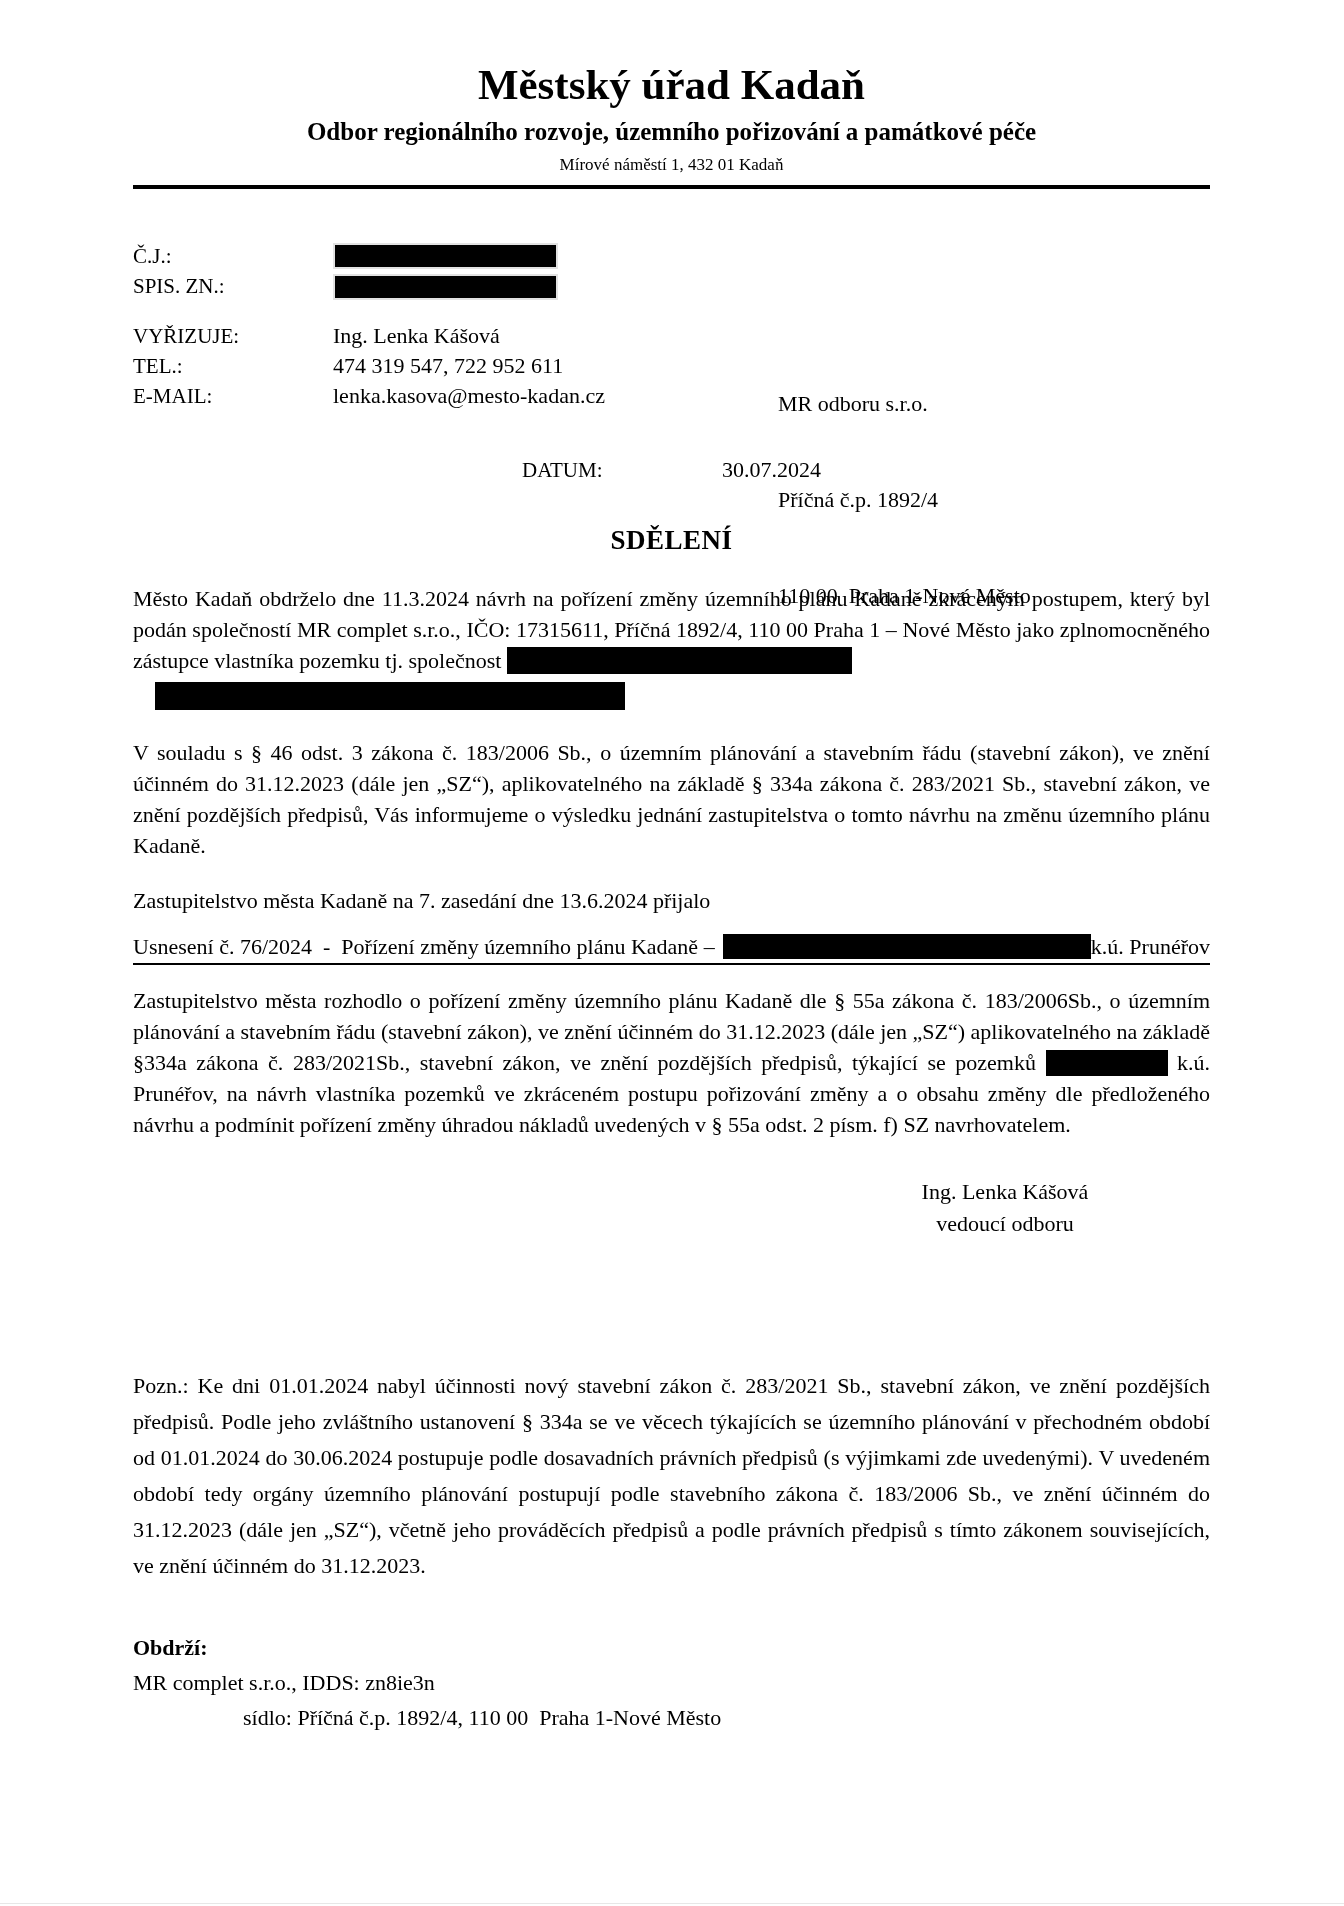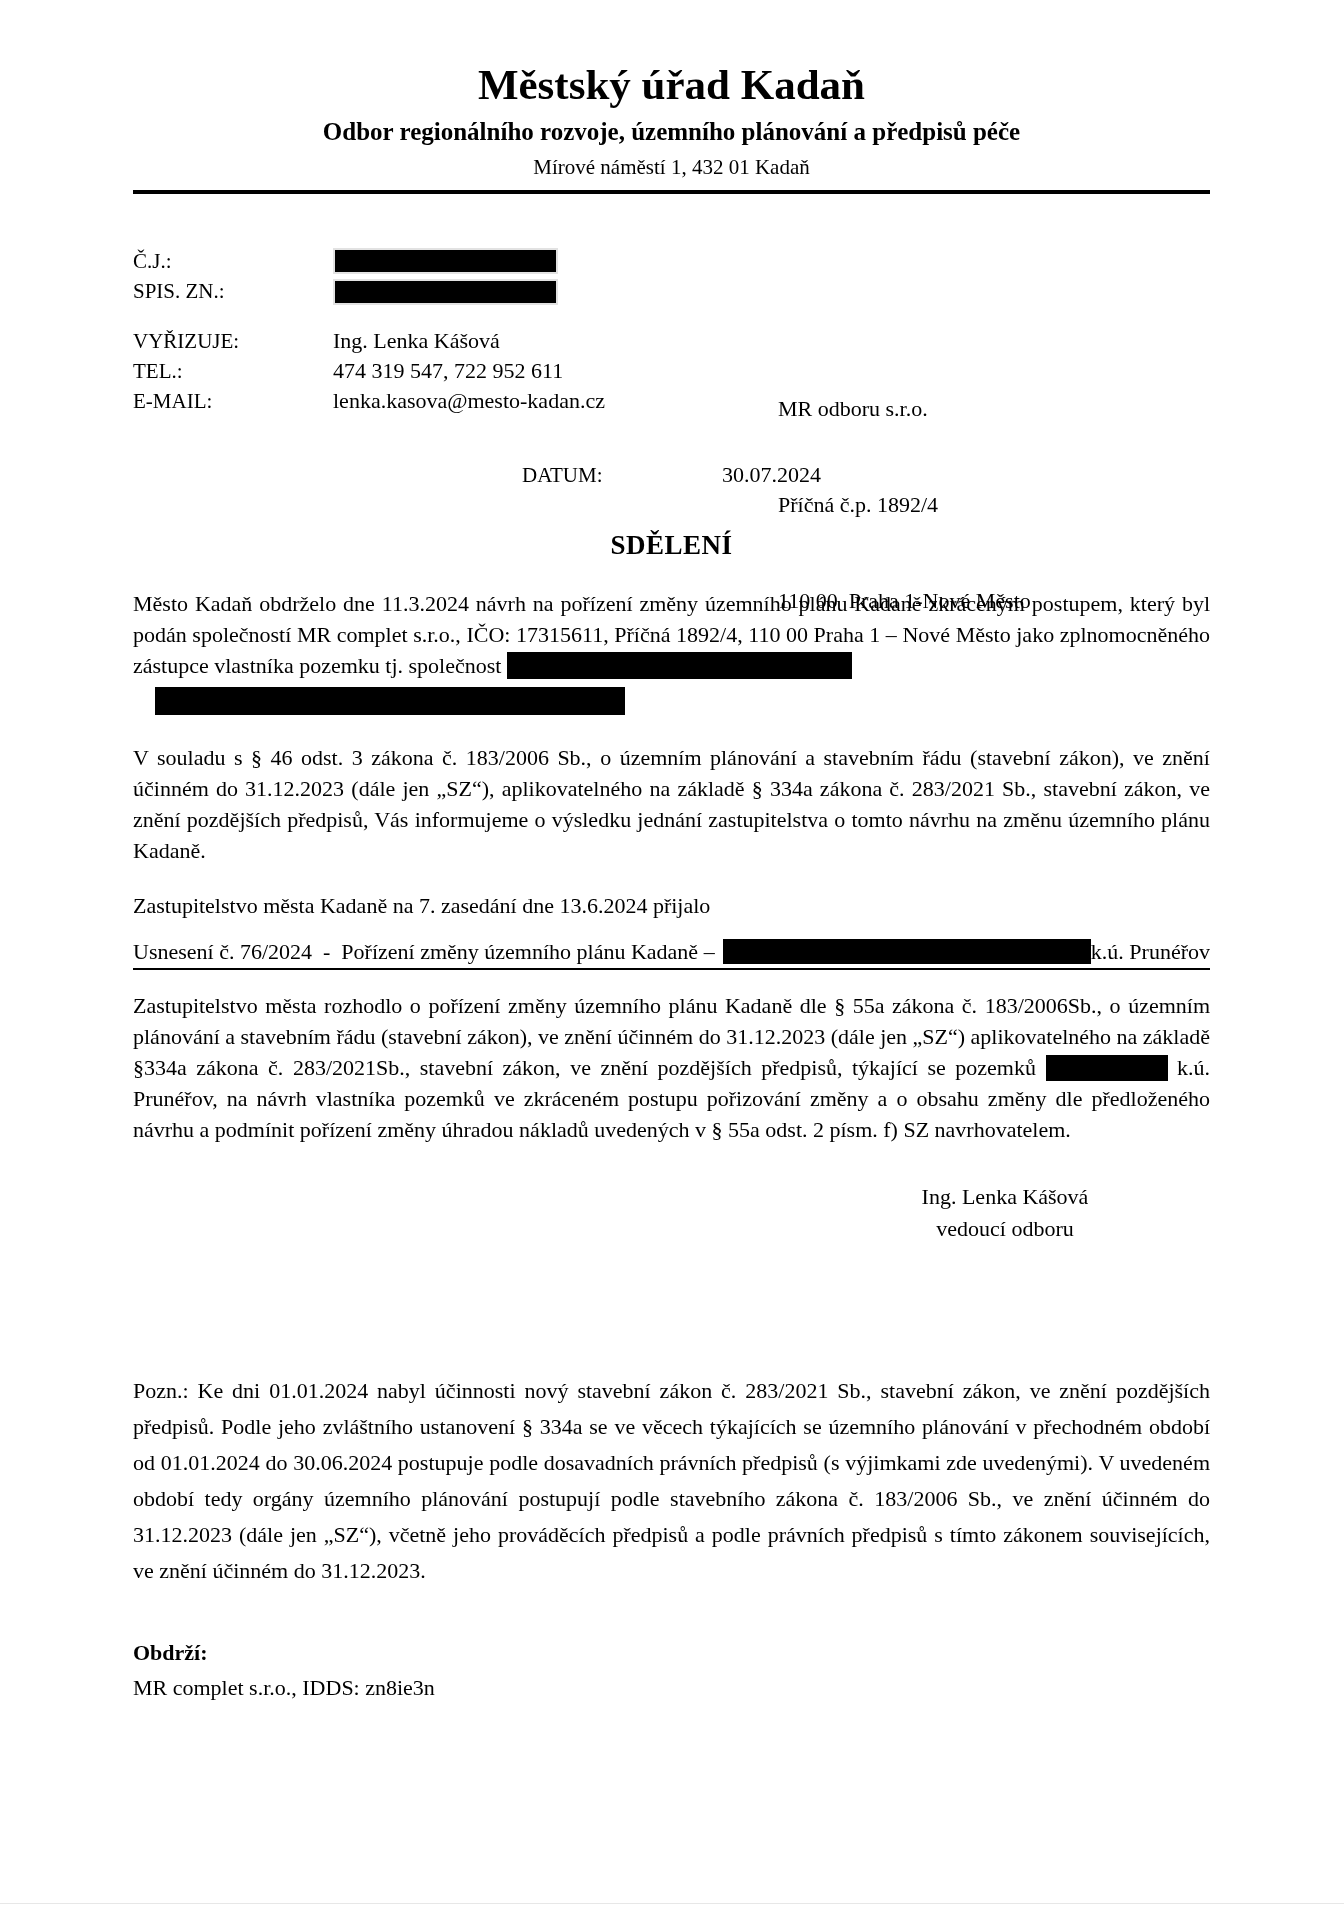--- a/index.html
+++ b/index.html
@@ -21,21 +21,21 @@
     position: absolute;
     left: 0; right: 0; bottom: 2px;
     height: 1px;
     background: #e7e7e7;
   }
 
   
   .letterhead { text-align: center; }
   .lh-title   { font-size: 43px; font-weight: bold; line-height: 1.15; }
   .lh-dept    { font-size: 25px; font-weight: bold; margin-top: 9px; }
-  .lh-addr    { font-size: 21px; margin-top: 9px; }
+  .lh-addr    { font-size: 17px; margin-top: 9px; }
   .lh-rule    { height: 4px; background: #000; margin-top: 10px; }
 
   
   .meta { margin-top: 52px; font-size: 21px; position: relative; }
   .meta-row { display: flex; align-items: center; min-height: 30px; }
   .meta-label { width: 200px; flex: 0 0 200px; }
   .meta-value { font-size: 22px; }
   .meta-gap { height: 20px; }
   .redact-meta {
     width: 225px; height: 26px;
@@ -119,21 +119,21 @@
   .obdrzi-label { font-weight: bold; }
   .obdrzi-sidlo { margin-left: 110px; white-space: pre-wrap; }
 </style>
 </head>
 <body>
 
 <div class="page">
 
   <div class="letterhead">
     <div class="lh-title">Městský úřad Kadaň</div>
-    <div class="lh-dept">Odbor regionálního rozvoje, územního plánování a předpisů péče</div>
+    <div class="lh-dept">Odbor regionálního rozvoje, územního pořizování a památkové péče</div>
     <div class="lh-addr">Mírové náměstí 1, 432 01 Kadaň</div>
     <div class="lh-rule"></div>
   </div>
 
   <div class="meta">
 
     <div class="recipient">
       <div>MR odboru s.r.o.</div>
       <div>Příčná č.p. 1892/4</div>
       <div>110 00  Praha 1-Nové Město</div>
@@ -198,18 +198,19 @@
     <div class="signature">
       <div>Ing. Lenka Kášová</div>
       <div>vedoucí odboru</div>
     </div>
 
     <div class="para note">Pozn.: Ke dni 01.01.2024 nabyl účinnosti nový stavební zákon č. 283/2021 Sb., stavební zákon, ve znění pozdějších předpisů. Podle jeho zvláštního ustanovení § 334a se ve věcech týkajících se územního plánování v přechodném období od 01.01.2024 do 30.06.2024 postupuje podle dosavadních právních předpisů (s výjimkami zde uvedenými). V uvedeném období tedy orgány územního plánování postupují podle stavebního zákona č. 183/2006 Sb., ve znění účinném do 31.12.2023 (dále jen „SZ“), včetně jeho prováděcích předpisů a podle právních předpisů s tímto zákonem souvisejících, ve znění účinném do 31.12.2023.</div>
 
     <div class="obdrzi">
       <div class="obdrzi-label">Obdrží:</div>
       <div>MR complet s.r.o., IDDS: zn8ie3n</div>
+      <div class="obdrzi-sidlo">sídlo: Příčná č.p. 1892/4, 110 00  Praha 1-Nové Město</div>
     </div>
 
   </div>
 </div>
 
 <div class="page-bottom-line"></div>
 
 </body></html>

